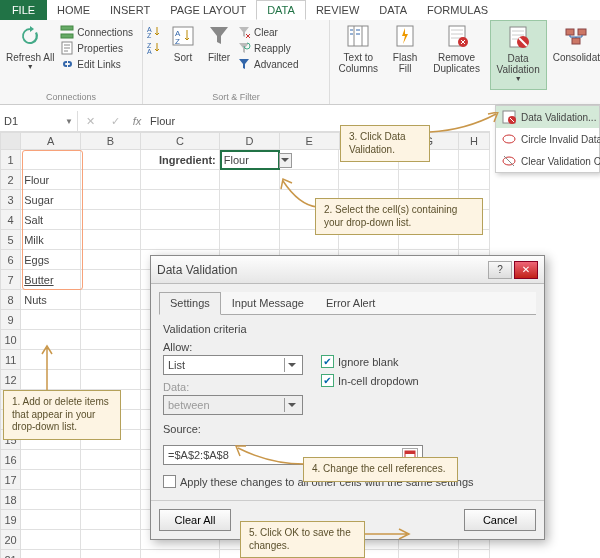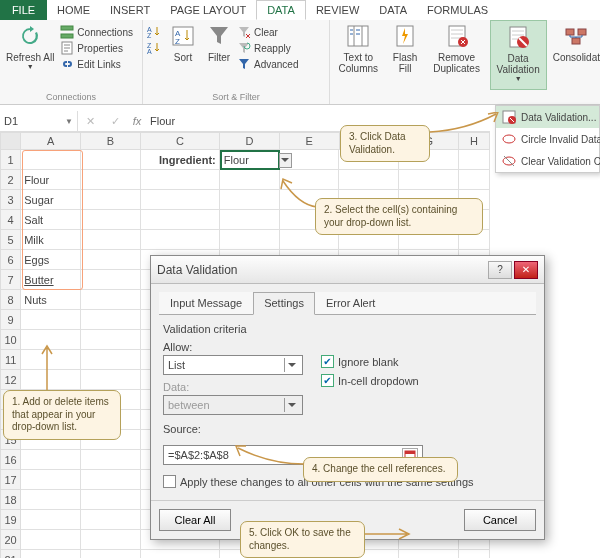--- a/index.html
+++ b/index.html
@@ -47,21 +47,21 @@
 .rh { width: 22px; border: 1px solid #ddd; border-top: none; background: #f3f3f3; font-size: 11px; color: #555; display: flex; align-items: center; justify-content: center; }
 .cell { border-right: 1px solid #e0e0e0; border-bottom: 1px solid #e0e0e0; font-size: 11px; padding: 0 3px; display: flex; align-items: center; background: #fff; }
 .cell.bold { font-weight: bold; }
 .cell.sel { border: 2px solid #217346; padding: 0 2px; background: #fff; }
 .dd-handle { width: 13px; height: 15px; border: 1px solid #999; background: #f0f0f0; display: flex; align-items: center; justify-content: center; margin-left: auto; cursor: pointer; }
 .dd-handle::after { content: ""; border: 4px solid transparent; border-top-color: #555; margin-top: 3px; }
 
 .listbox { position: absolute; left: 22px; top: 18px; width: 61px; height: 140px; border: 1px solid #f7a27a; border-radius: 3px; pointer-events: none; }
 
 
-.callout { position: absolute; background: #fdf4e3; border: 1px solid #b5a15a; border-radius: 7px; padding: 5px 8px; font-size: 10px; color: #5b502c; line-height: 1.25; z-index: 20; }
+.callout { position: absolute; background: #fdf4e3; border: 1px solid #b5a15a; border-radius: 0; padding: 5px 8px; font-size: 10px; color: #5b502c; line-height: 1.25; z-index: 20; }
 .arrow { position: absolute; z-index: 19; }
 
 
 .dialog { position: absolute; left: 150px; top: 255px; width: 395px; background: #f0f0f0; border: 1px solid #8a8a8a; box-shadow: 3px 3px 10px rgba(0,0,0,.3); z-index: 30; font-size: 11px; }
 .dlg-title { height: 28px; background: linear-gradient(#fdfdfd,#e6e6e6); border-bottom: 1px solid #bbb; display: flex; align-items: center; padding: 0 6px; font-size: 12px; }
 .dlg-title .sp { flex: 1; }
 .dlg-title .wbtn { width: 24px; height: 18px; border: 1px solid #aaa; background: linear-gradient(#f8f8f8,#ddd); margin-left: 2px; display: flex; align-items: center; justify-content: center; font-size: 10px; cursor: pointer; }
 .dlg-title .wbtn.close { background: linear-gradient(#e67,#c12018); color: #fff; border-color: #802; }
 .dlg-body { padding: 8px; }
 .tabstrip { display: flex; border-bottom: 1px solid #aaa; margin-bottom: 8px; background:#f7f7f7; }
@@ -542,22 +542,22 @@
 
 <div class="dialog">
   <div class="dlg-title">
     <span>Data Validation</span>
     <span class="sp"></span>
     <div class="wbtn">?</div>
     <div class="wbtn close">✕</div>
   </div>
   <div class="dlg-body">
     <div class="tabstrip">
+      <div class="t act">Settings</div>
       <div class="t">Input Message</div>
-      <div class="t act">Settings</div>
       <div class="t">Error Alert</div>
     </div>
     <div class="fieldset-lbl">Validation criteria</div>
     <div class="form-row">
       <div class="fcol">
         <span>Allow:</span>
         <div class="combo">
             <span>List</span>
             <span class="cb"></span>
           </div>

